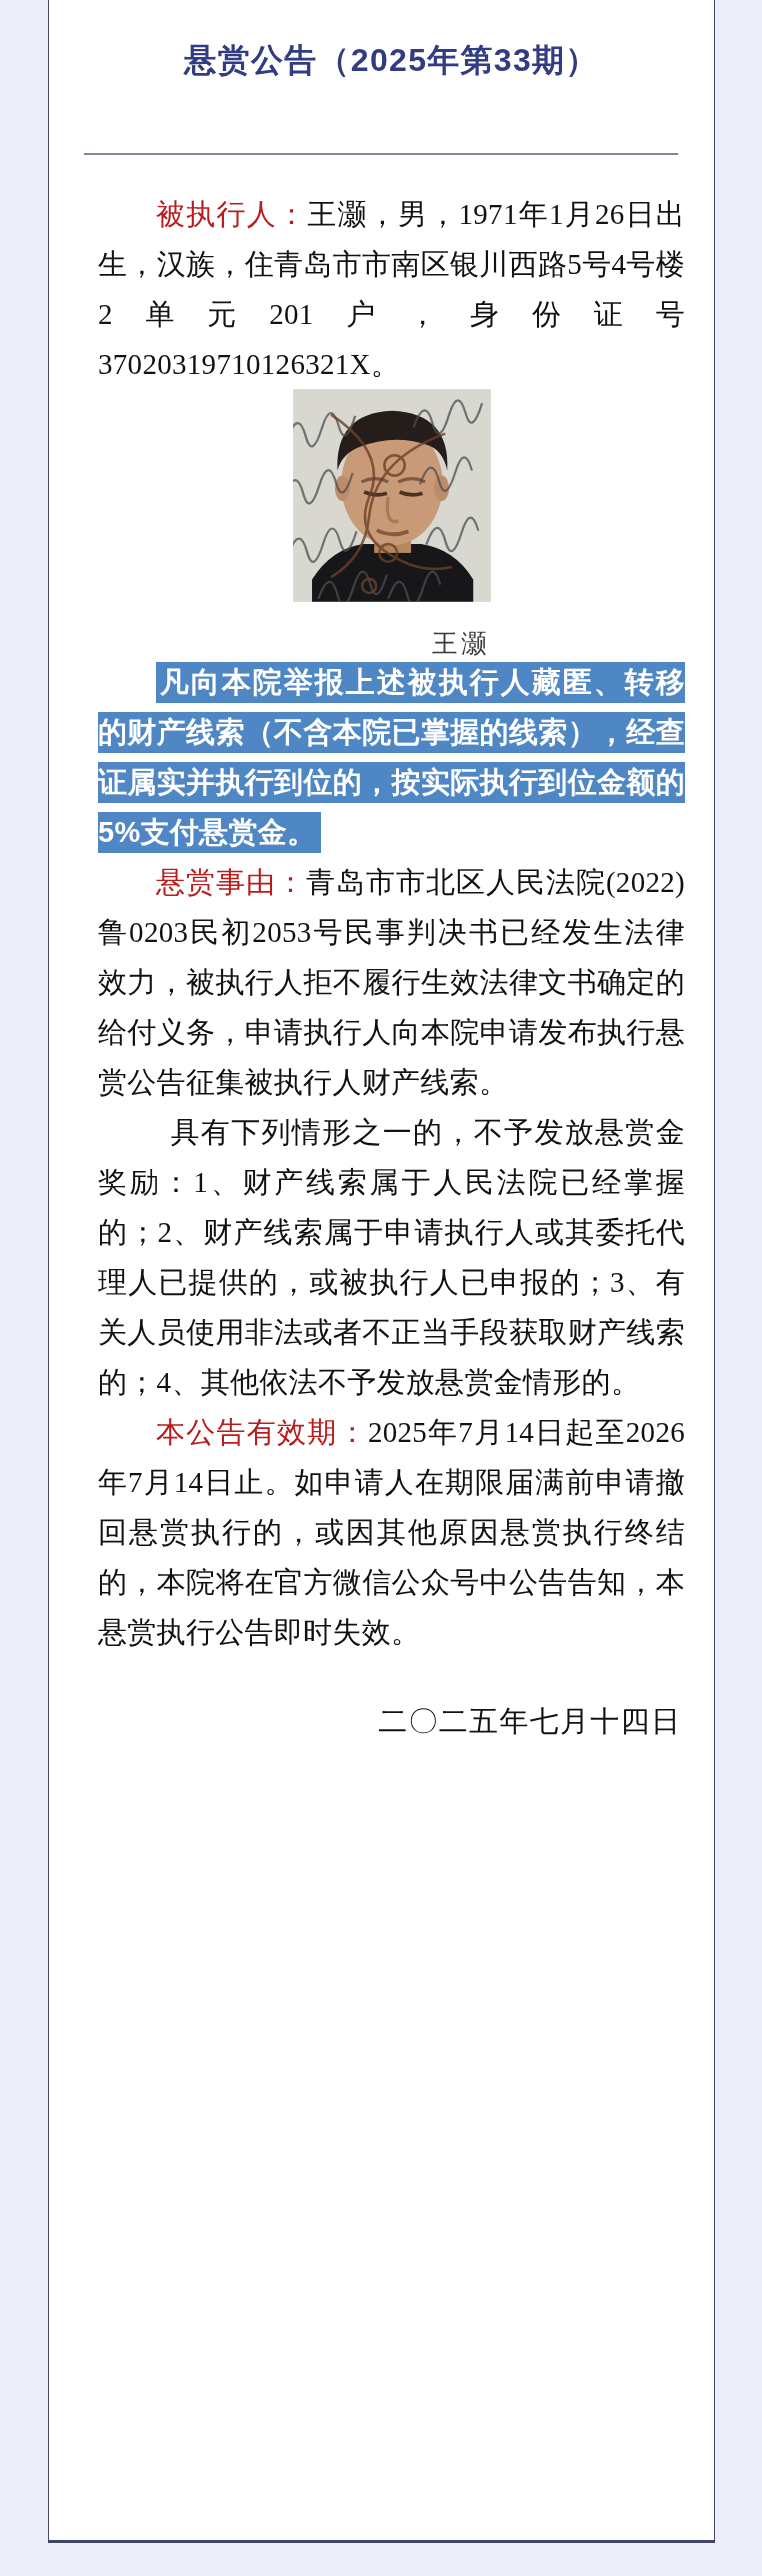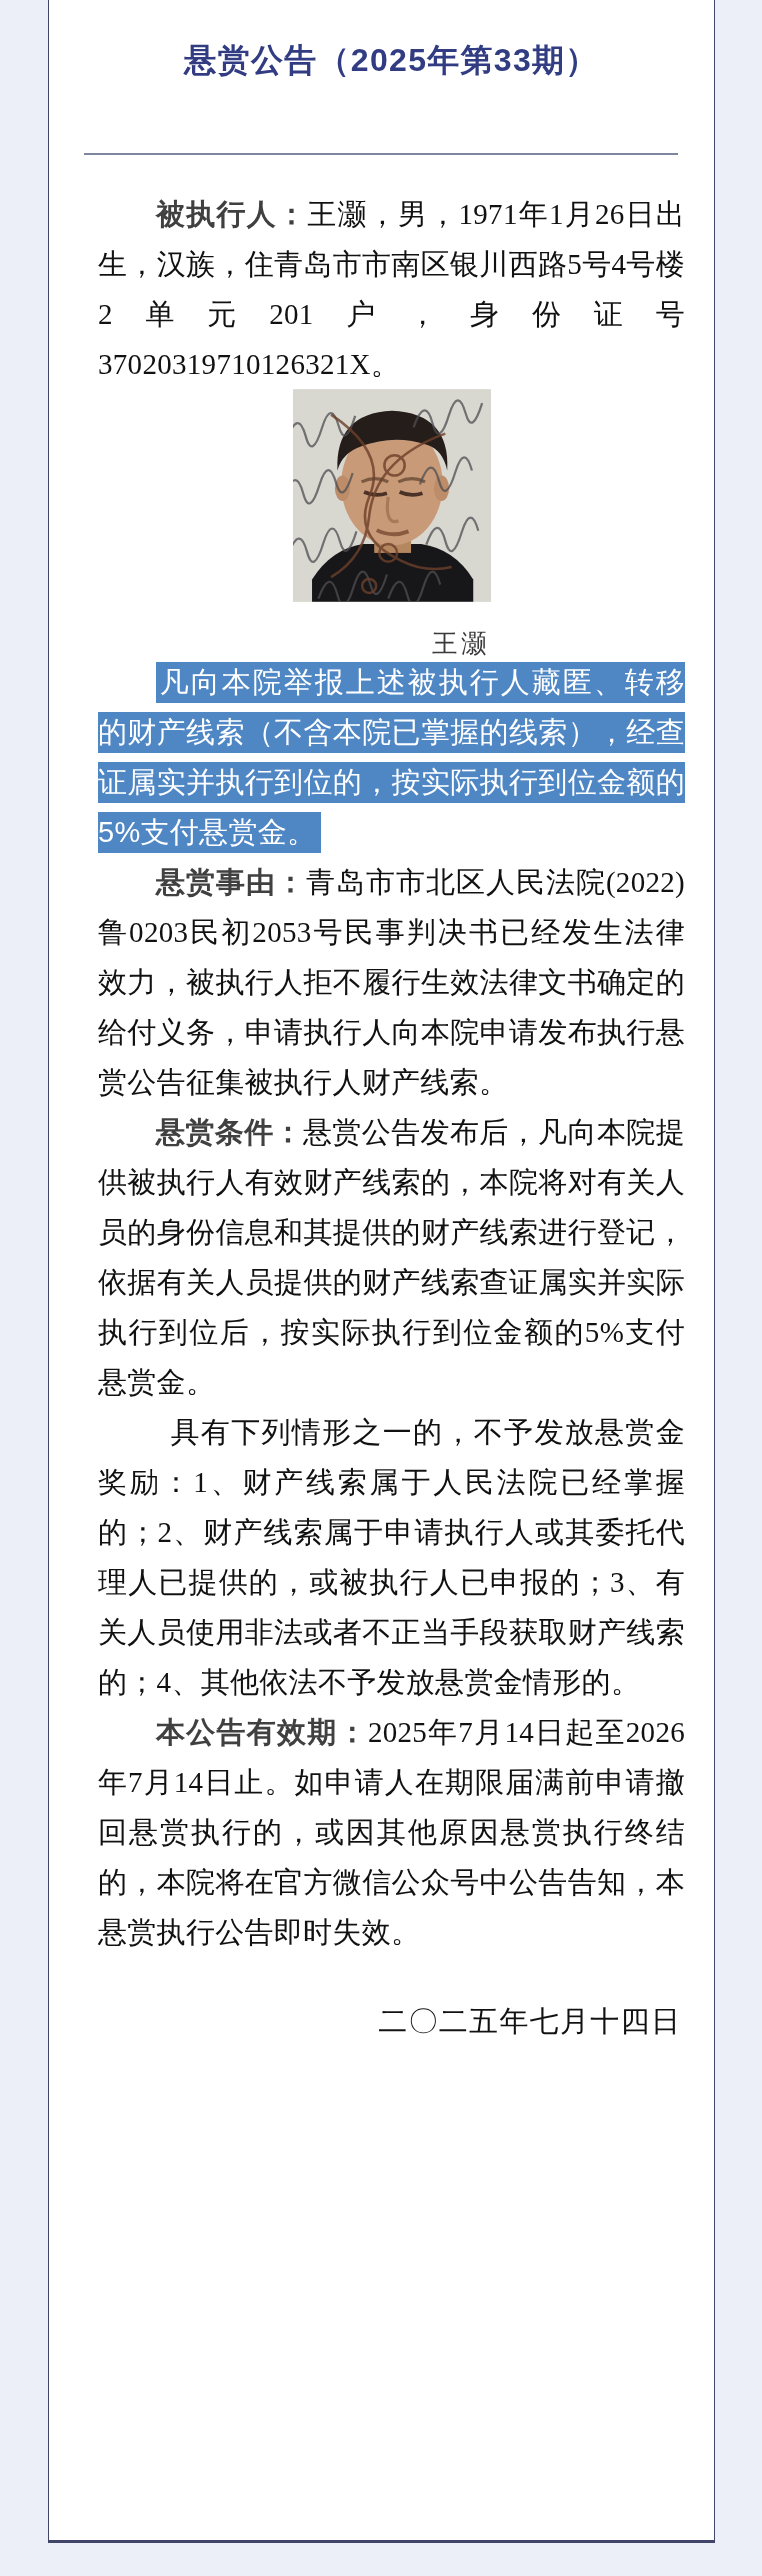--- a/index.html
+++ b/index.html
@@ -42,28 +42,28 @@
     line-height:50px;
     color:#111111;
     text-align:justify;
     text-indent:2em;
     letter-spacing:0.3px;
   }
   p.first-par{margin-top:34px;}
   p.wide-indent{text-indent:2.5em;}
   .label{
     font-family:"Liberation Sans", sans-serif;
-    font-weight:bold;
-    color:#404040;
+    font-weight:normal;
+    color:#b91c1c;
   }
   .hl{
     background:#4f87c5;
     color:#ffffff;
     font-family:"Liberation Sans", sans-serif;
-    font-weight:normal;
+    font-weight:bold;
     padding:4.4px 5.1px 5.1px 3.8px;
   }
   .photo-wrap{
     width:198px;
     margin:0 auto;
     text-align:right;
   }
   .photo-frame{
     width:198px;height:213px;
     display:block;
@@ -137,21 +137,20 @@
           </g>
         </svg>
         <div class="photo-caption">王灏</div>
       </div>
 
 
       <p class="body-par"><span class="hl">凡向本院举报上述被执行人藏匿、转移的财产线索（不含本院已掌握的线索），经查证属实并执行到位的，按实际执行到位金额的5%支付悬赏金。</span></p>
 
       <p class="body-par"><span class="label">悬赏事由：</span><span>青岛市市北区人民法院(2022)鲁0203民初2053号民事判决书已经发生法律效力，被执行人拒不履行生效法律文书确定的给付义务，申请执行人向本院申请发布执行悬赏公告征集被执行人财产线索。</span></p>
 
-      <p class="body-par"><span class="label">悬赏条件：</span><span>悬赏公告发布后，凡向本院提供被执行人有效财产线索的，本院将对有关人员的身份信息和其提供的财产线索进行登记，依据有关人员提供的财产线索查证属实并实际执行到位后，按实际执行到位金额的5%支付悬赏金。</span></p>
 
       <p class="body-par wide-indent"><span>具有下列情形之一的，不予发放悬赏金奖励：1、财产线索属于人民法院已经掌握的；2、财产线索属于申请执行人或其委托代理人已提供的，或被执行人已申报的；3、有关人员使用非法或者不正当手段获取财产线索的；4、其他依法不予发放悬赏金情形的。</span></p>
 
 
       <p class="body-par"><span class="label">本公告有效期：</span><span>2025年7月14日起至2026年7月14日止。如申请人在期限届满前申请撤回悬赏执行的，或因其他原因悬赏执行终结的，本院将在官方微信公众号中公告告知，本悬赏执行公告即时失效。</span></p>
 
 
       <p class="date-line">二〇二五年七月十四日</p>
 
     </div>

